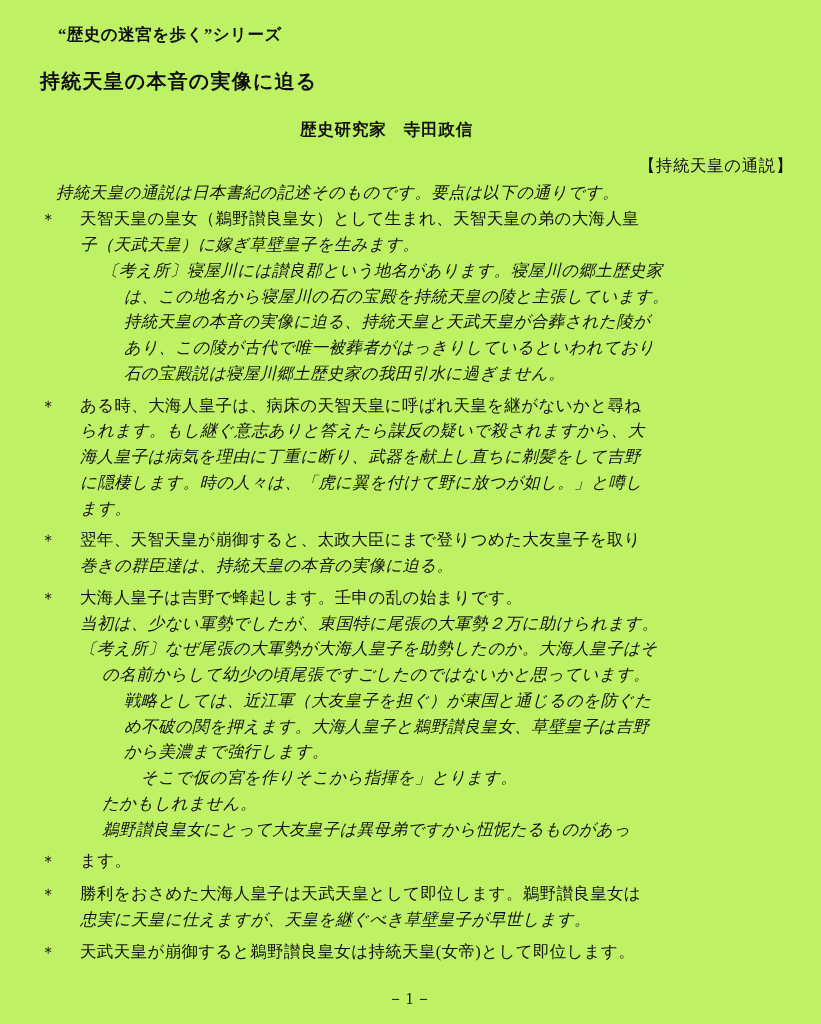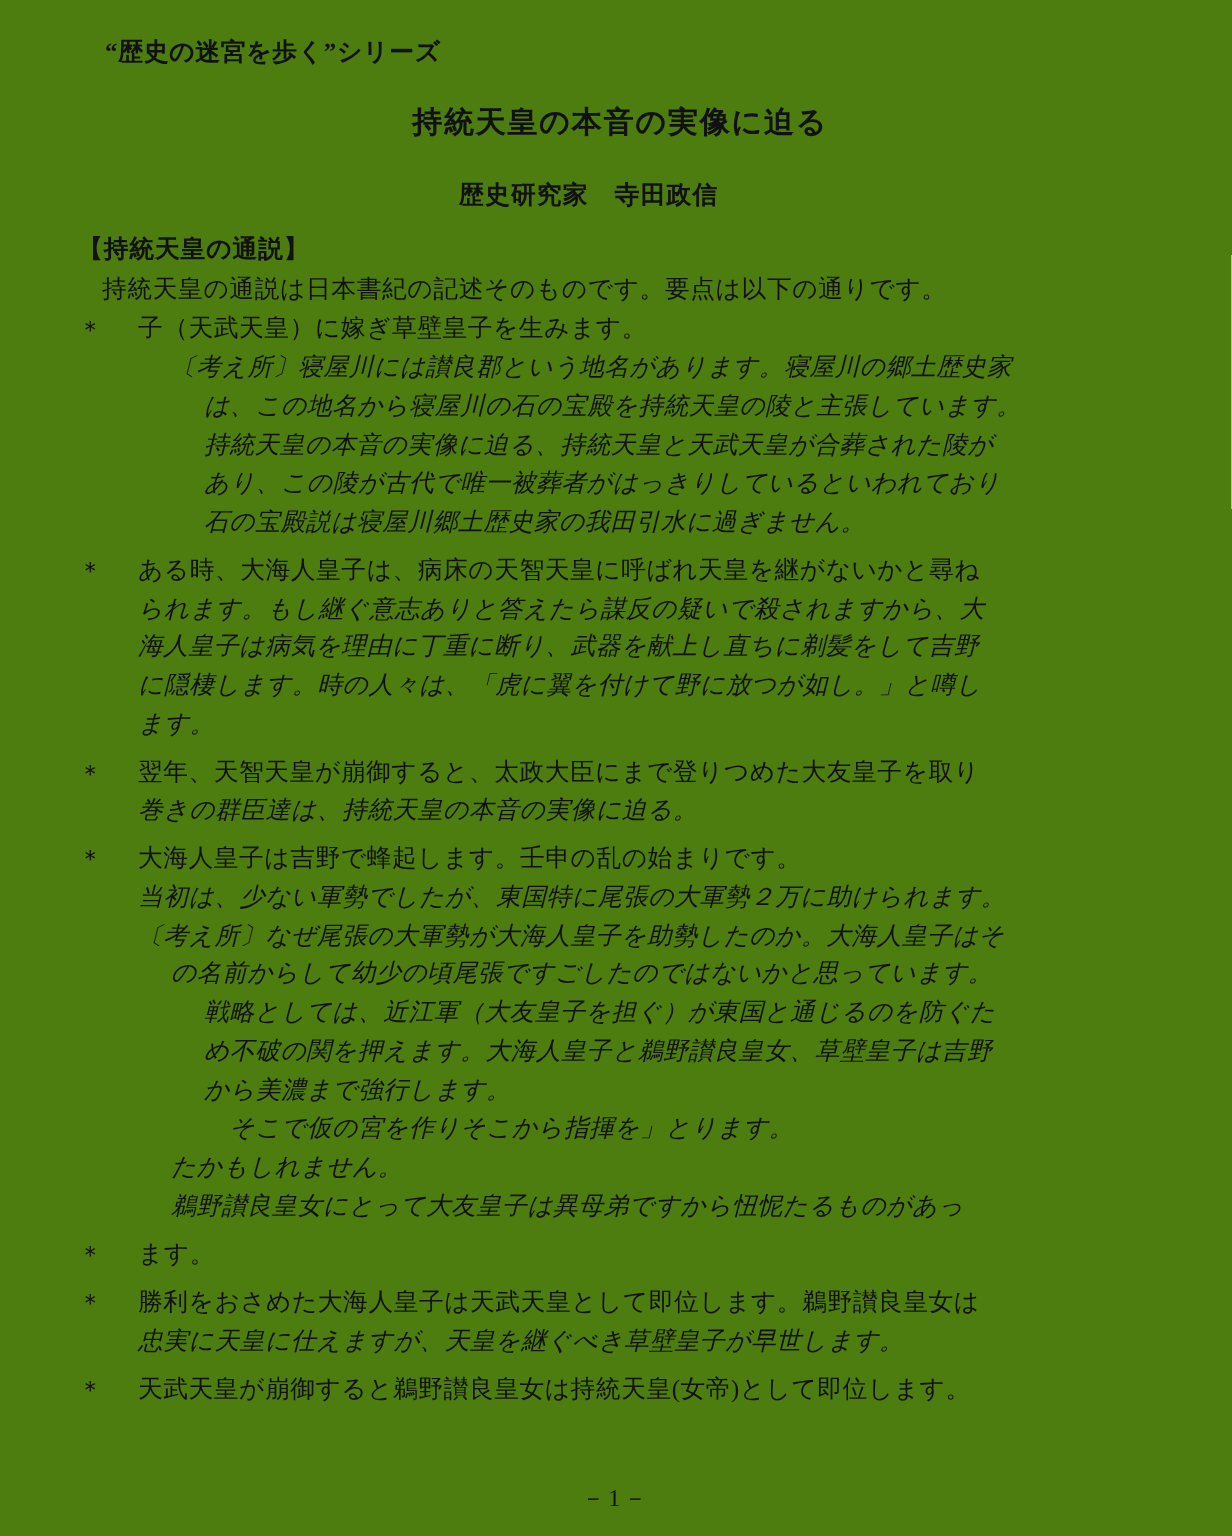--- a/index.html
+++ b/index.html
@@ -8,57 +8,59 @@
     background: #ffffff;
   }
   body {
     font-family: "Liberation Serif", "DejaVu Serif", serif;
     color: #111111;
   }
   .page {
     position: relative;
     width: 821px;
     height: 1024px;
-    background: #4d7c0f;
+    background: #bef264;
     overflow: hidden;
     box-sizing: border-box;
-    padding: 16px 28px 10px 52px;
+    padding: 16px 28px 10px 40px;
   }
   .series {
     font-size: 16.5px;
     letter-spacing: 0.5px;
     margin: 8px 0 0 18px;
     font-weight: 600;
   }
   .doc-title {
-    text-align: center;
+    text-align: left;
     font-size: 20px;
     font-weight: 700;
     letter-spacing: 1.2px;
     margin: 22px 0 0 0;
     padding-right: 18px;
   }
   .byline {
     text-align: center;
     font-size: 16.5px;
     font-weight: 600;
     letter-spacing: 0.8px;
     margin: 24px 60px 0 0;
   }
   .section-head {
     font-size: 16.5px;
-    font-weight: 700;
+    font-weight: 400;
     letter-spacing: 0.6px;
     margin: 14px 0 0 0;
+    text-align: right;
   }
   .lead {
     font-size: 16.5px;
     letter-spacing: 0.4px;
     margin: 4px 0 0 16px;
     line-height: 1.48;
+    font-style: italic;
   }
   .items {
     margin: 2px 0 0 0;
   }
   .item {
     display: flex;
     align-items: flex-start;
     margin-top: 2px;
   }
   .bullet {
@@ -106,20 +108,21 @@
   <div class="byline">歴史研究家　寺田政信</div>
 
   <div class="section-head">【持統天皇の通説】</div>
 
   <div class="lead">持統天皇の通説は日本書紀の記述そのものです。要点は以下の通りです。</div>
 
   <div class="items" id="items">
       <div class="item">
         <div class="bullet">＊</div>
         <div class="item-body">
+          <div class="para ind1">天智天皇の皇女（鵜野讃良皇女）として生まれ、天智天皇の弟の大海人皇</div>
           <div class="para ind1">子（天武天皇）に嫁ぎ草壁皇子を生みます。</div>
           <div class="para ind2">〔考え所〕寝屋川には讃良郡という地名があります。寝屋川の郷土歴史家</div>
           <div class="para ind3">は、この地名から寝屋川の石の宝殿を持統天皇の陵と主張しています。</div>
           <div class="para ind3">持統天皇の本音の実像に迫る、持統天皇と天武天皇が合葬された陵が</div>
           <div class="para ind3">あり、この陵が古代で唯一被葬者がはっきりしているといわれており</div>
           <div class="para ind3">石の宝殿説は寝屋川郷土歴史家の我田引水に過ぎません。</div>
         </div>
       </div>
       <div class="item block-gap">
         <div class="bullet">＊</div>

